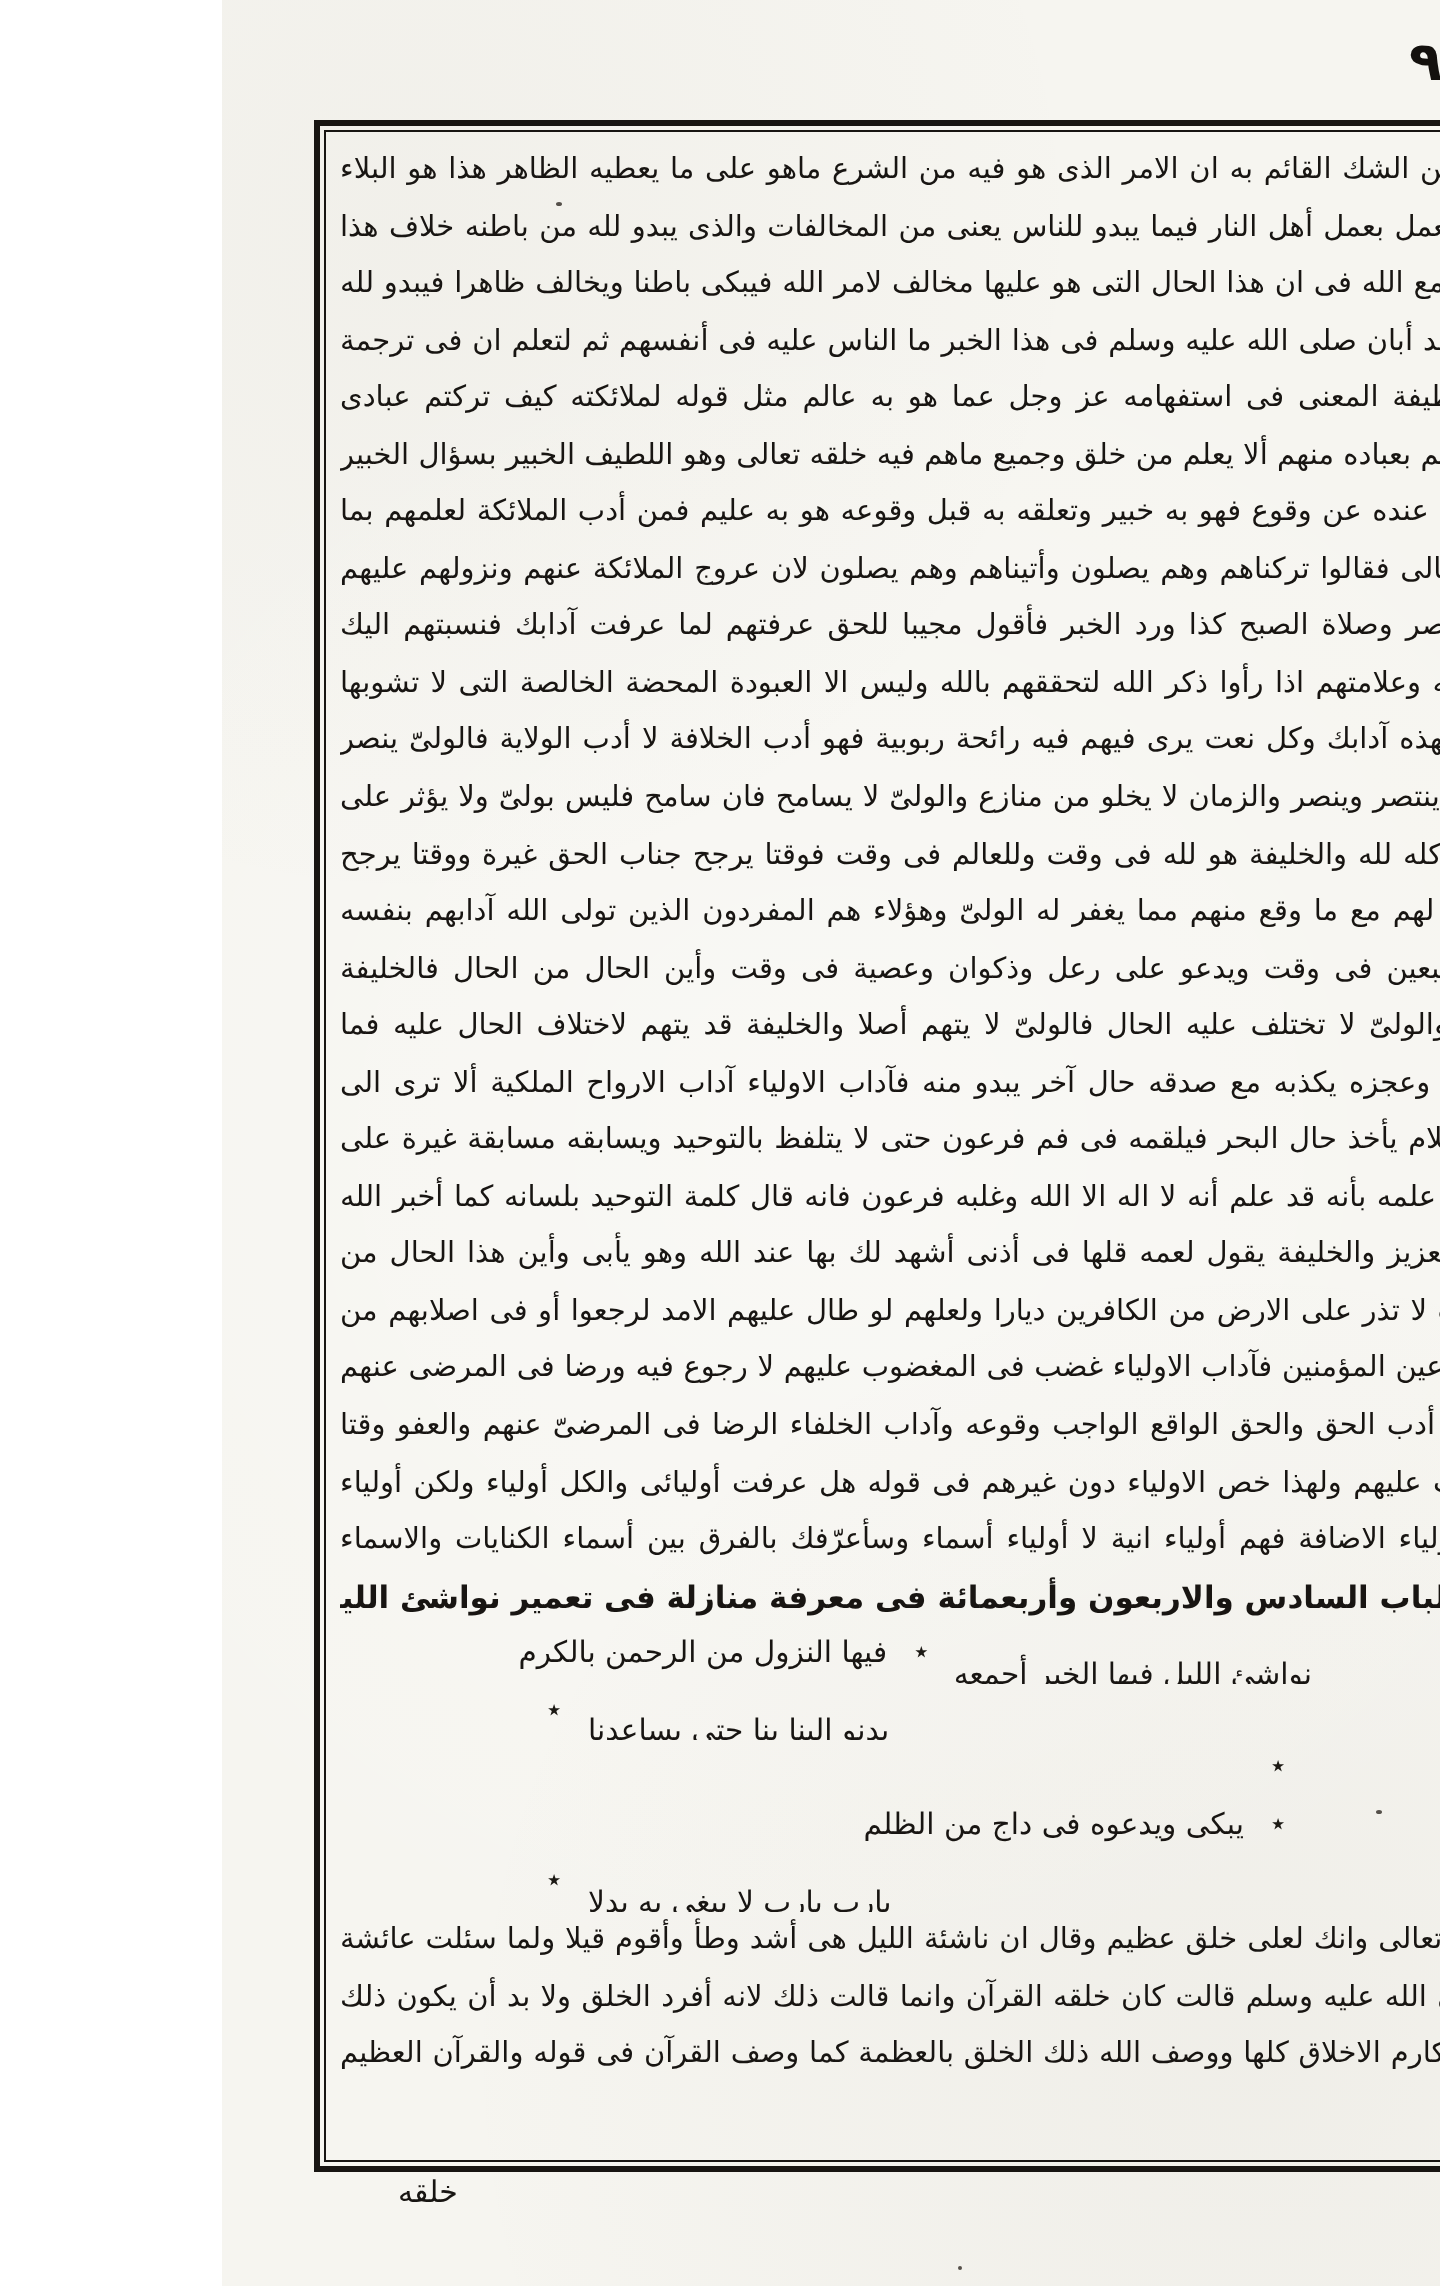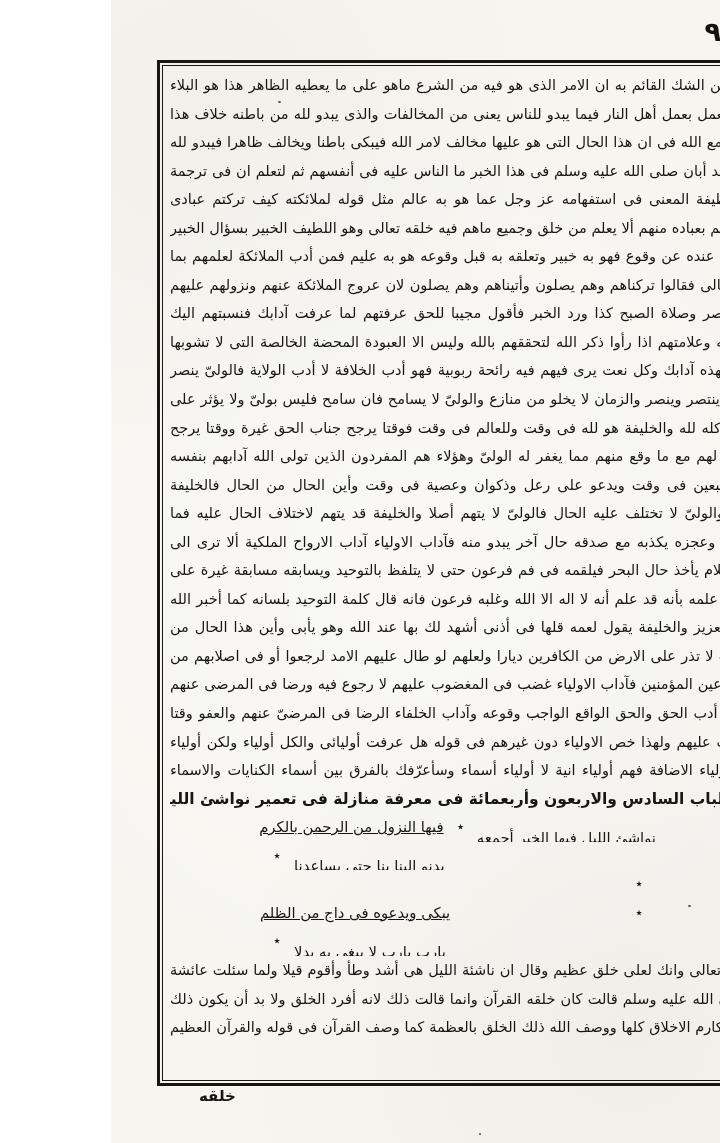--- a/index.html
+++ b/index.html
@@ -59,28 +59,28 @@
   }
   .verse{
     display:flex;align-items:center;
     direction:rtl;
     height:28.55px;line-height:28.55px;
     font-size:14.8px;
     overflow:hidden;
   }
   .verse .hemi{flex:1 1 auto;white-space:nowrap;overflow:hidden;}
   .verse .h1{text-align:left;margin-top:21px;}
-  .verse .h2{text-align:left;text-decoration:underline;}
+  .verse .h2{text-align:right;}
   .verse .sep{
     flex:0 0 34px;text-align:center;
     font-size:13px;font-weight:bold;color:#1c1914;
   }
   .catchword{
     position:absolute;top:1087px;left:88px;
-    font-size:15px;font-weight:bold;
+    font-size:15px;font-weight:normal;
   }
   .speck{position:absolute;background:#55504a;border-radius:50%;}
   .speck.s1{left:167px;top:101px;width:3px;height:2px;}
   .speck.s2{left:640px;top:37px;width:3px;height:3px;}
   .speck.s3{left:577px;top:905px;width:3px;height:2px;}
   .speck.s4{left:368px;top:1133px;width:2px;height:2px;}
 </style>
 </head>
 <body>
 

